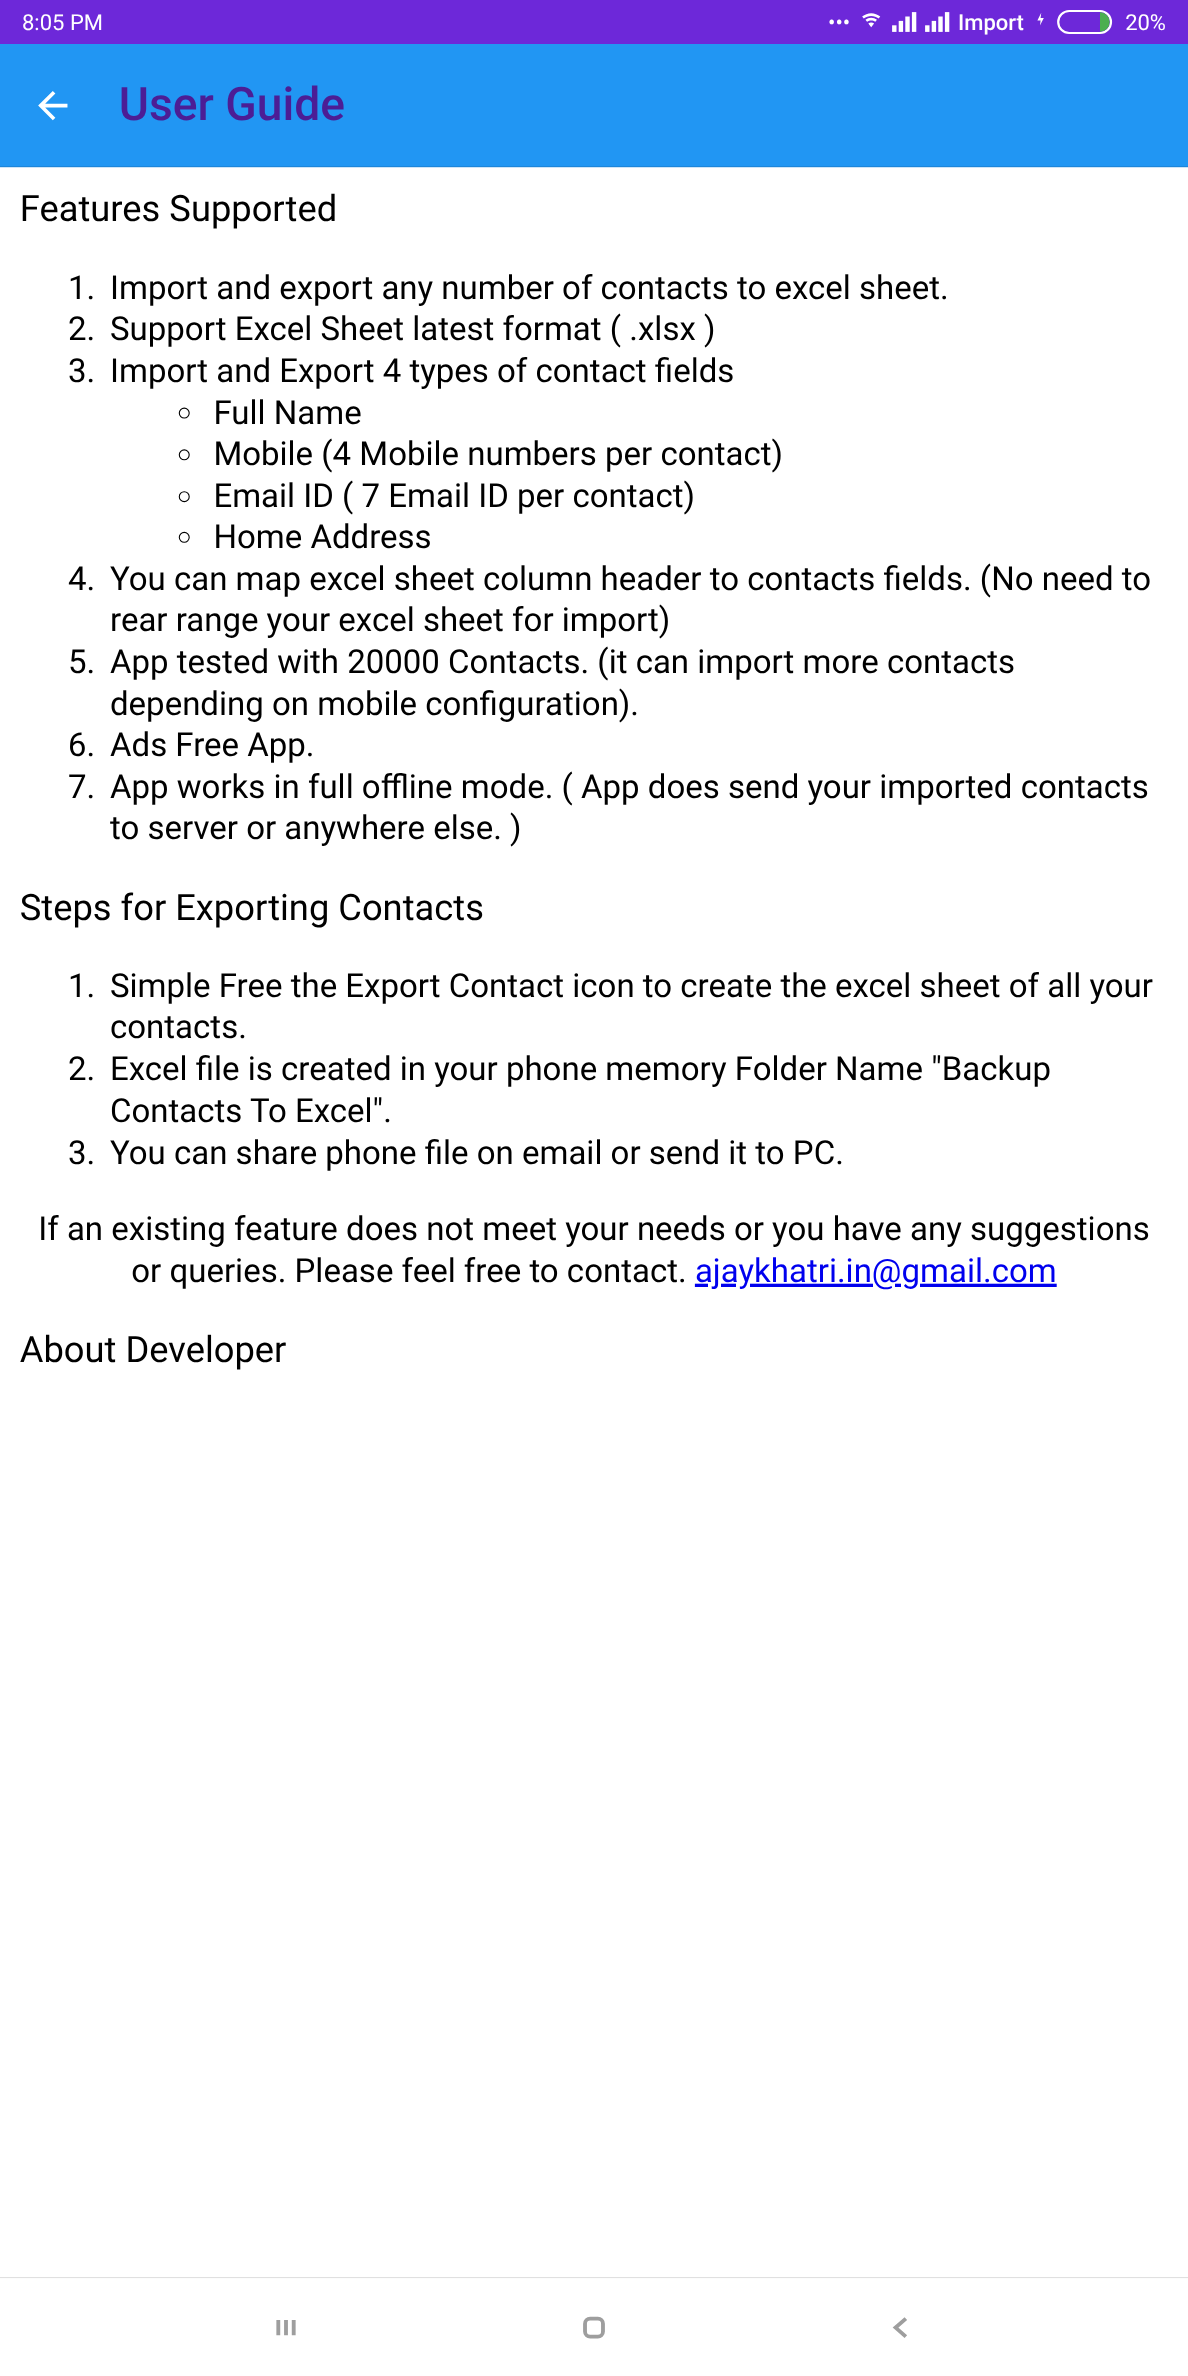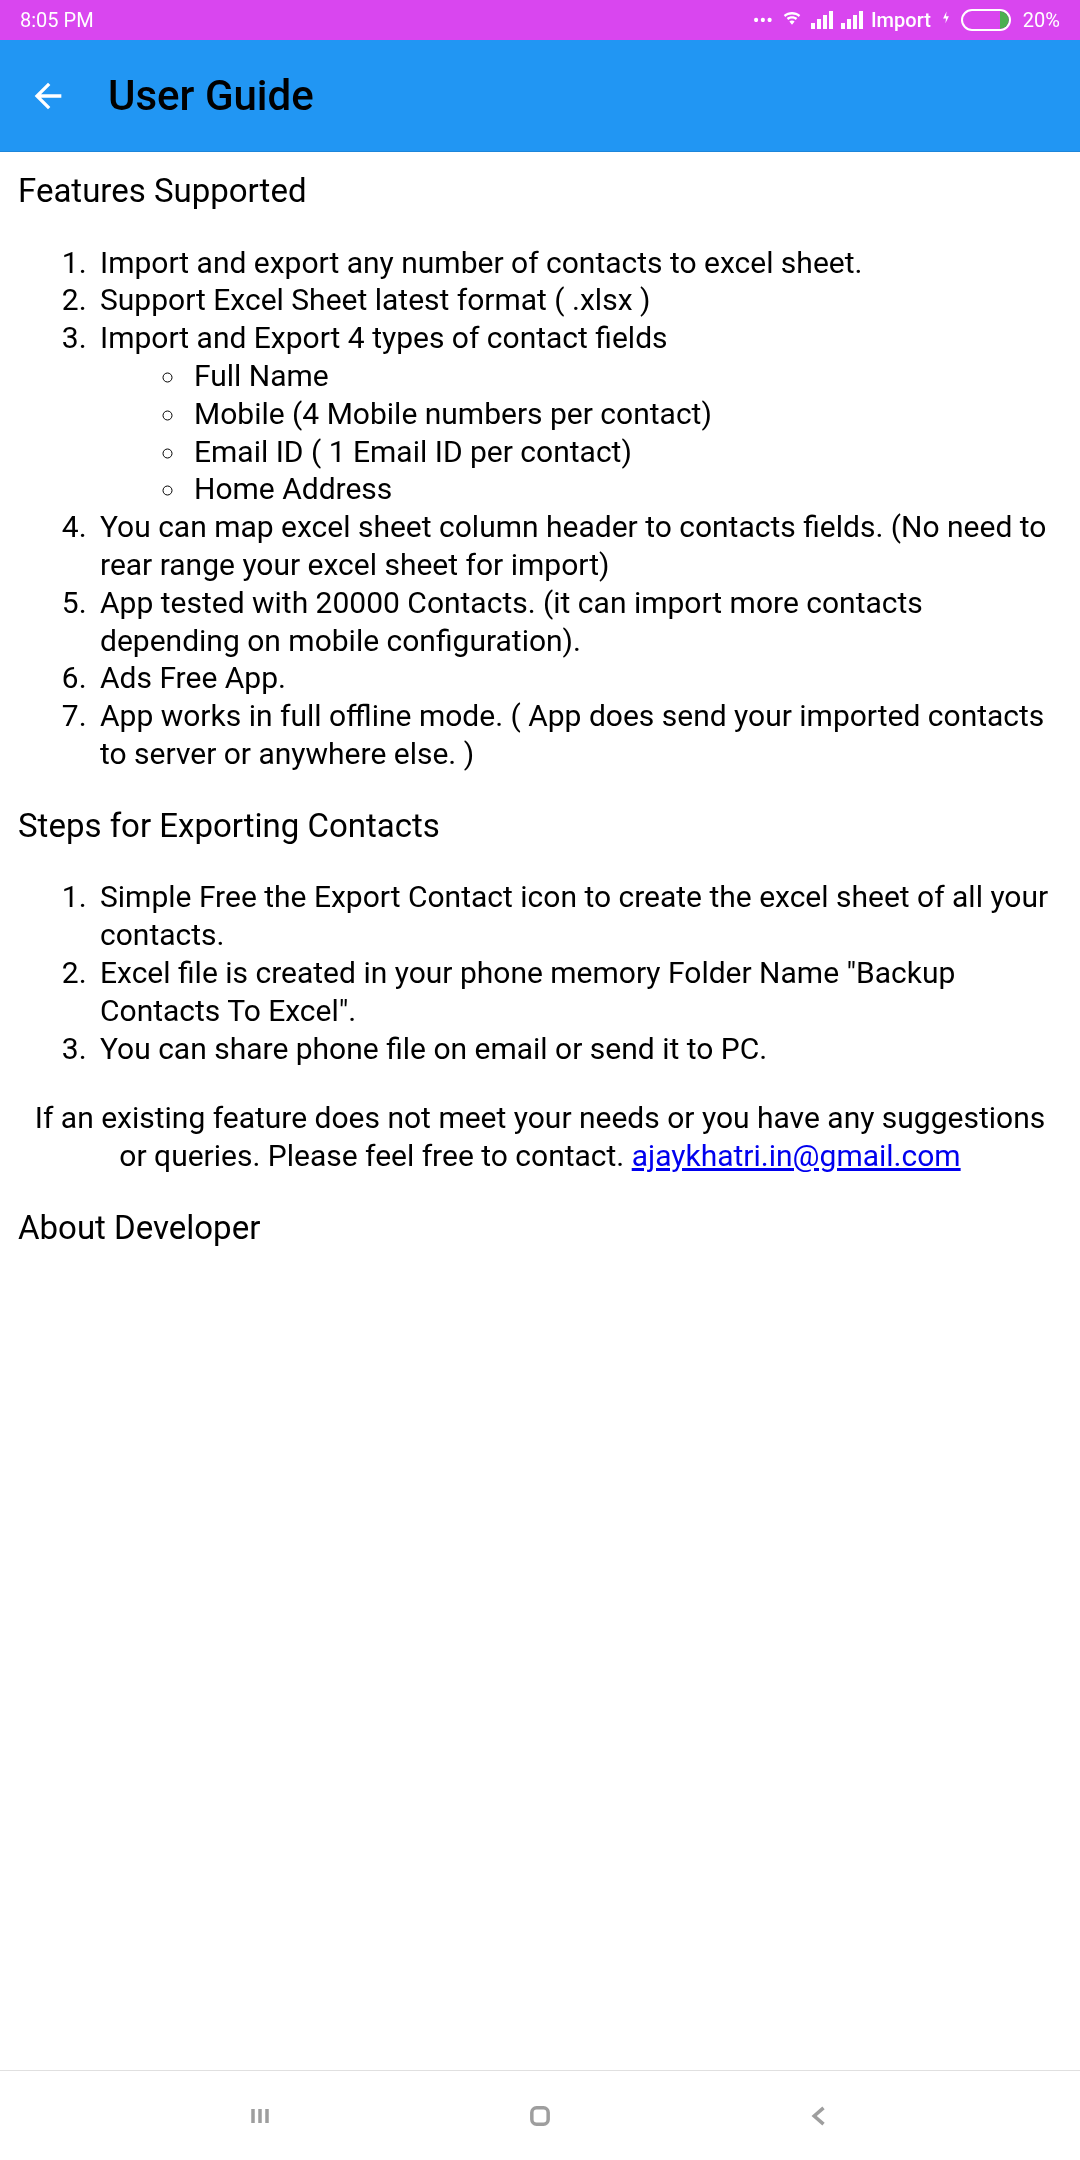--- a/index.html
+++ b/index.html
@@ -9,21 +9,21 @@
     }
     body {
       font-family: -apple-system, BlinkMacSystemFont, 'Segoe UI', Roboto, Arial, sans-serif;
       width: 1080px;
       height: 2160px;
       background: #ffffff;
       position: relative;
       overflow: hidden;
     }
     .status-bar {
-      background: #d946ef;
+      background: #6d28d9;
       height: 40px;
       display: flex;
       align-items: center;
       justify-content: space-between;
       padding: 0 20px;
       color: #ffffff;
       font-size: 20px;
     }
     .status-right {
       display: flex;
@@ -66,21 +66,21 @@
       height: 48px;
       display: flex;
       align-items: center;
       justify-content: center;
       cursor: pointer;
     }
     .back-arrow svg {
       fill: #ffffff;
     }
     .app-title {
-      color: #000000;
+      color: #4c1d95;
       font-size: 42px;
       font-weight: 500;
     }
     .content {
       padding: 18px 18px 0 18px;
       color: #000000;
       font-size: 30px;
       line-height: 1.26;
     }
     .section-heading {
@@ -210,21 +210,21 @@
   <div class="section-heading">Features Supported</div>
 
   <ol class="main-list">
     <li>Import and export any number of contacts to excel sheet.</li>
     <li>Support Excel Sheet latest format ( .xlsx )</li>
     <li>
       <span>Import and Export 4 types of contact fields</span>
       <ul class="sub-list">
         <li>Full Name</li>
         <li>Mobile (4 Mobile numbers per contact)</li>
-        <li>Email ID ( 1 Email ID per contact)</li>
+        <li>Email ID ( 7 Email ID per contact)</li>
         <li>Home Address</li>
       </ul>
     </li>
     <li>You can map excel sheet column header to contacts fields. (No need to rear range your excel sheet for import)</li>
     <li>App tested with 20000 Contacts. (it can import more contacts depending on mobile configuration).</li>
     <li>Ads Free App.</li>
     <li>App works in full offline mode. (  App does send your imported contacts to server or anywhere else. )</li>
   </ol>
 
   <div class="section-heading">Steps for Exporting Contacts</div>

